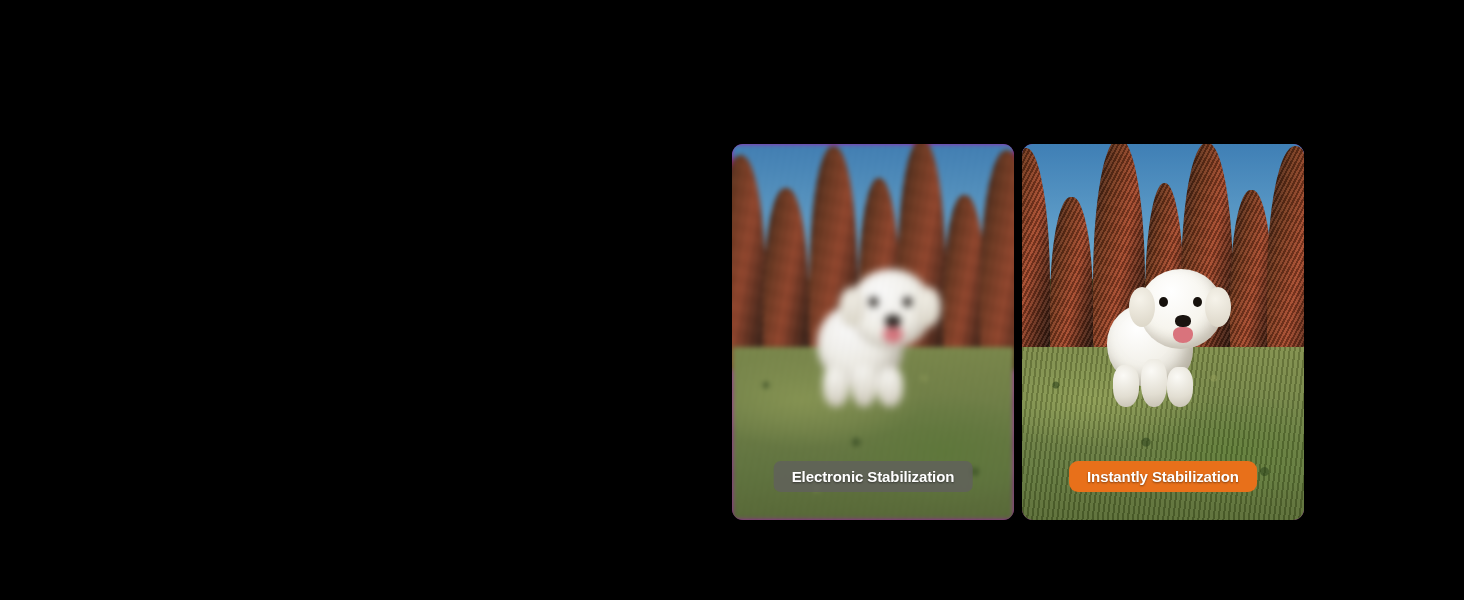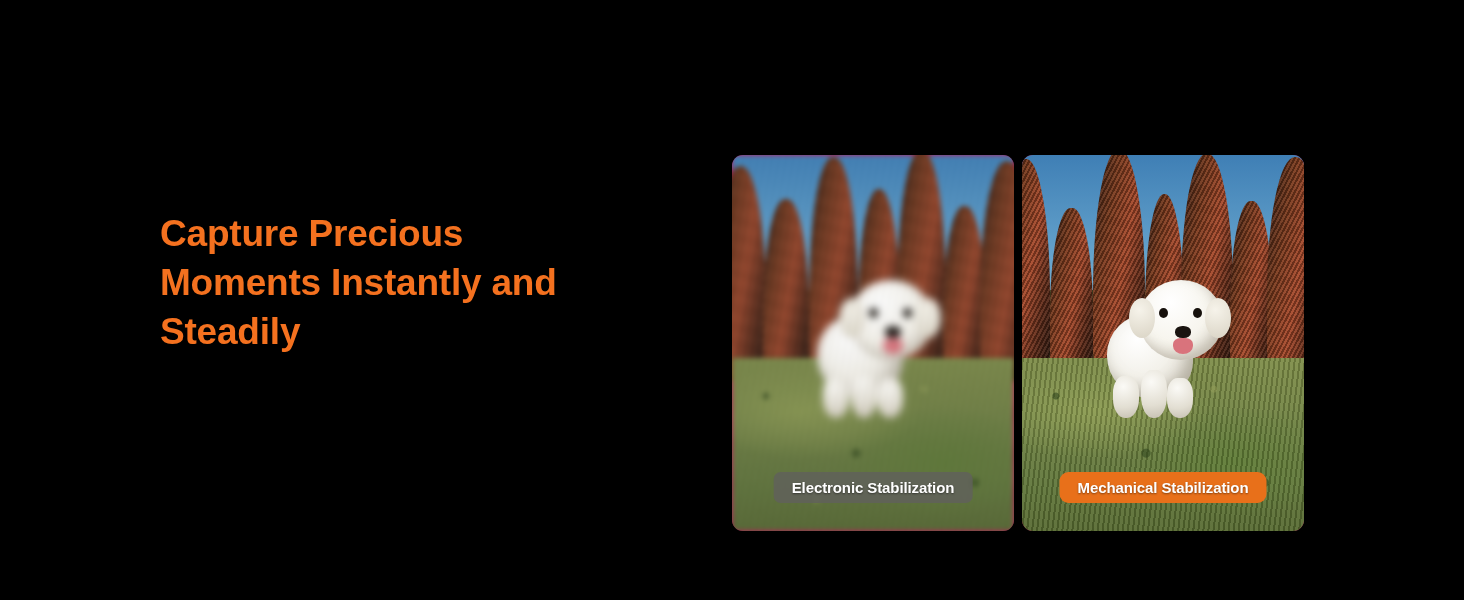--- a/index.html
+++ b/index.html
@@ -51,22 +51,21 @@
     display: flex;
     gap: 8px;
   }
 
   .panel {
     position: relative;
     width: 282px;
     height: 376px;
     border-radius: 11px;
     overflow: hidden;
-    background: #be185d;
-    margin-top: 11px;
+    background: #a21caf;
   }
 
   
   .scene {
     position: absolute;
     inset: 0;
   }
 
   .sky {
     position: absolute;
@@ -246,23 +245,20 @@
     text-shadow: 0 1px 2px rgba(0,0,0,.45);
   }
 
   .badge.neutral { background: rgba(96,96,92,.82); }
   .badge.accent  { background: #e8701a; border-radius: 9px; }
 </style>
 </head>
 <body>
 
 <div class="text-col">
-  <h1 class="headline">Capture Precious
-Moments Instantly and
-Steadily</h1>
 </div>
 
 <div class="panels">
 
   <div class="panel blurred">
     <div class="scene">
       <div class="sky"></div>
       <div class="hills"></div>
       <div class="treeline">
         <div class="tree" style="left:-2%;  width:17%; height:92%;"></div>
@@ -312,16 +308,16 @@
         <div class="dog-leg l3"></div>
         <div class="dog-head"></div>
         <div class="dog-ear left"></div>
         <div class="dog-ear right"></div>
         <div class="dog-eye left"></div>
         <div class="dog-eye right"></div>
         <div class="dog-nose"></div>
         <div class="dog-tongue"></div>
       </div>
     </div>
-    <div class="badge accent">Mechanical Stabilization</div>
+    <div class="badge accent">Instantly Stabilization</div>
   </div>
 
 </div>
 
 </body></html>

